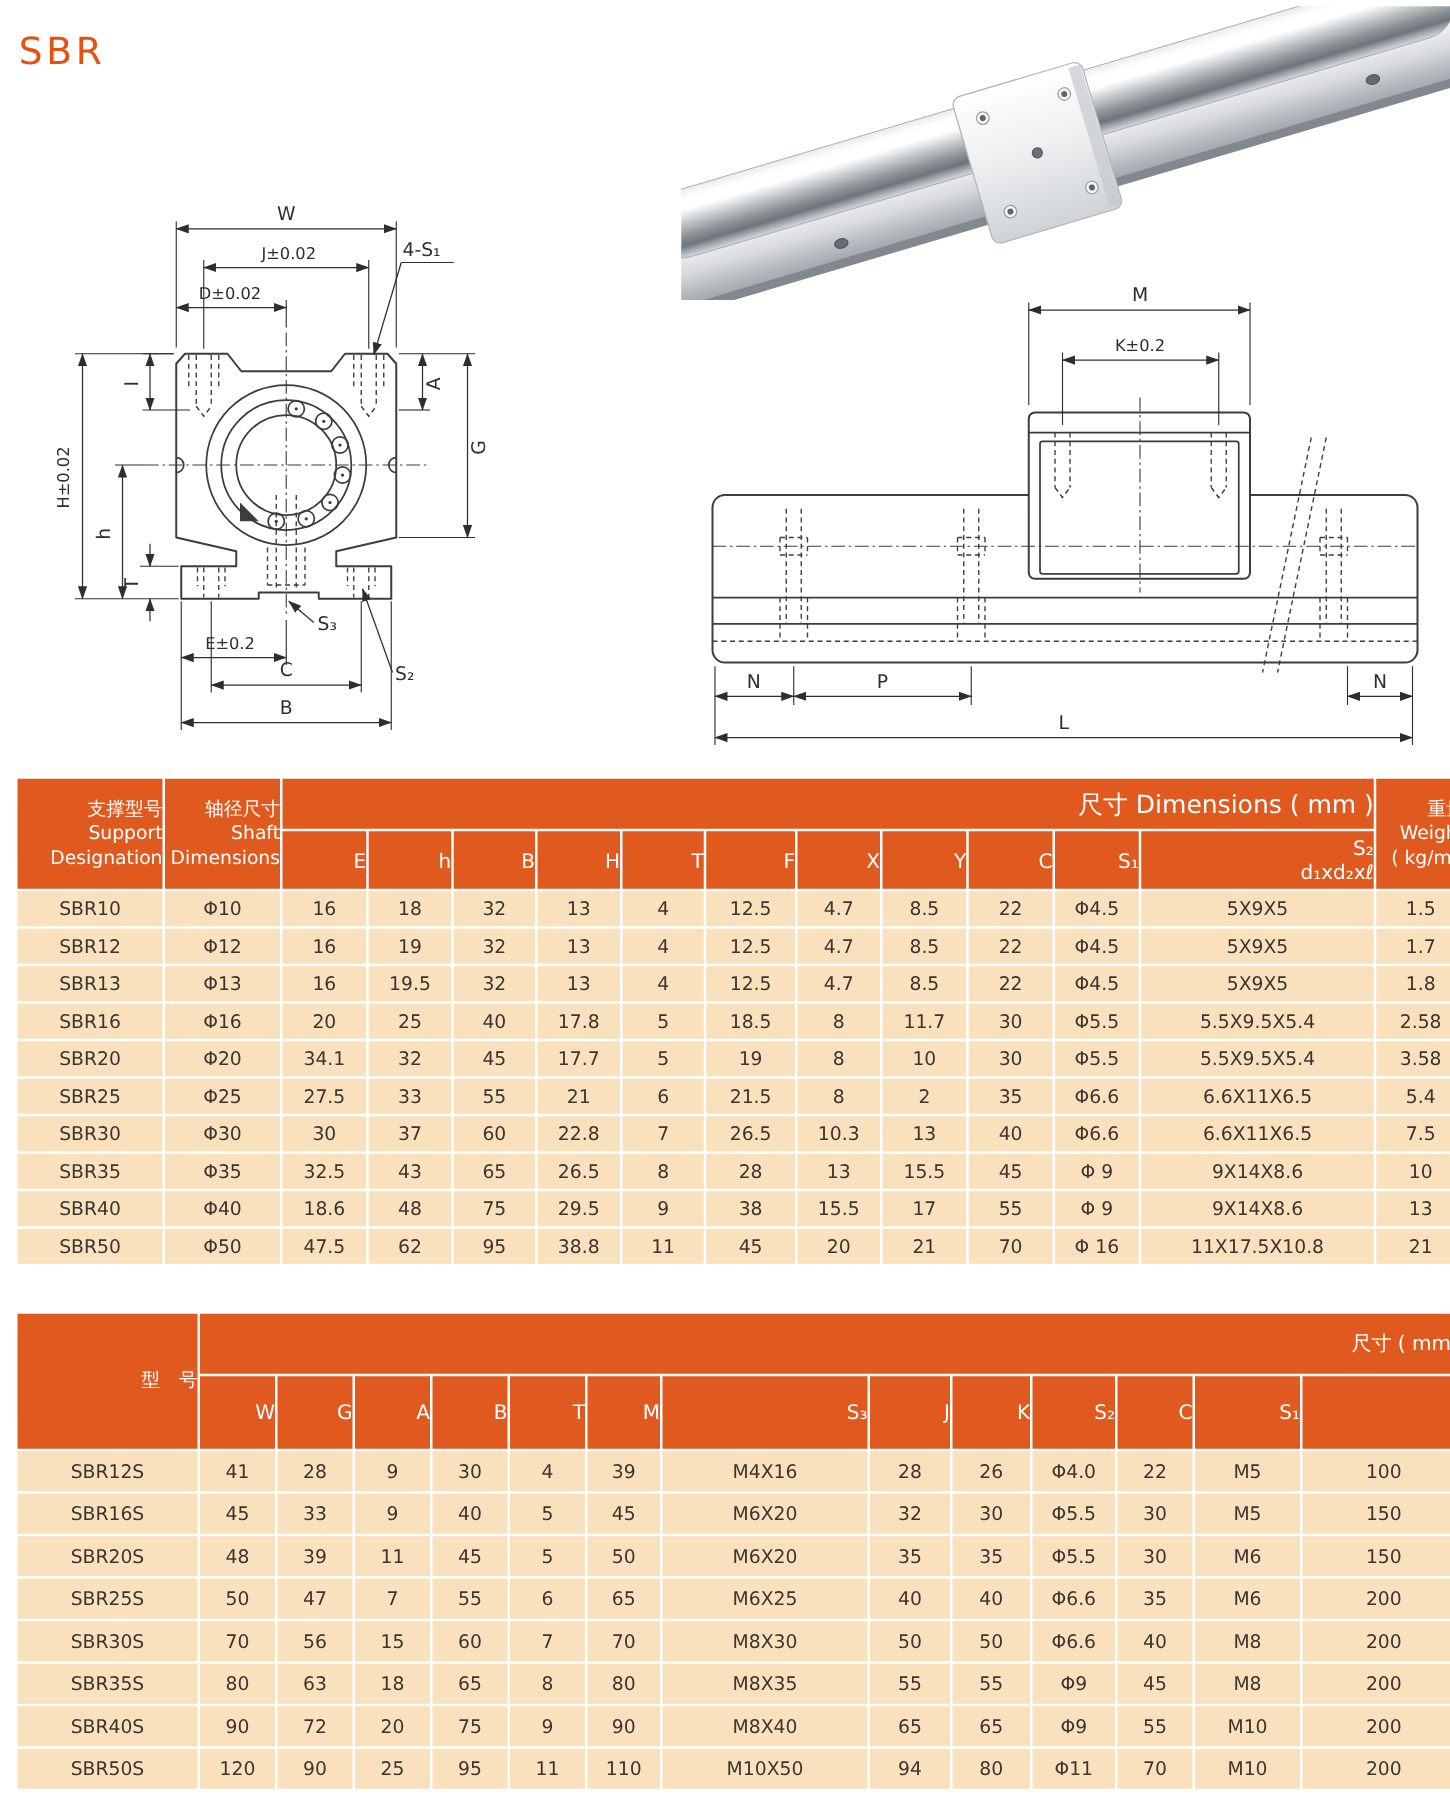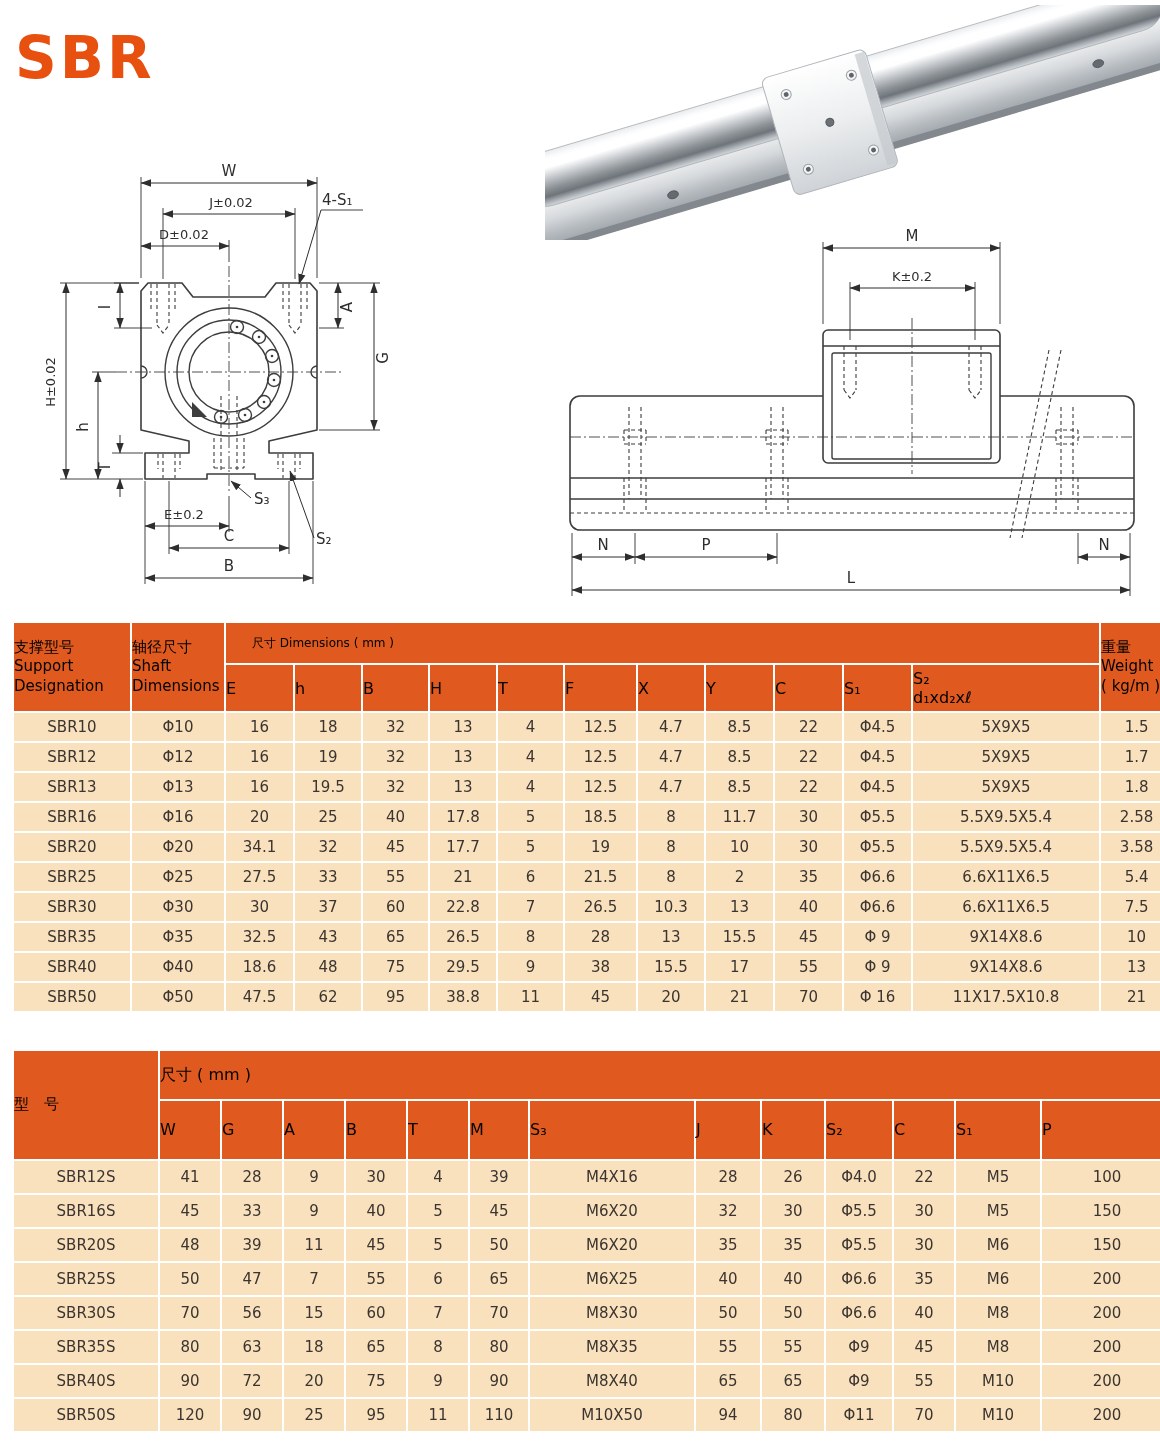--- a/index.html
+++ b/index.html
@@ -3,38 +3,38 @@
 <meta charset="utf-8">
 <style>
   html,body{margin:0;padding:0;}
   body{
     width:1160px;height:1448px;background:#ffffff;position:relative;
     font-family:"DejaVu Sans","Liberation Sans",sans-serif;color:#3b3b3b;
     overflow:hidden;
   }
   .abs{position:absolute;}
   #page-title{
-    left:15px;top:24px;font-size:58px;font-weight:bold;color:#e8500f;letter-spacing:3px;
+    left:15px;top:24px;font-size:30px;font-weight:normal;color:#e8500f;letter-spacing:3px;
   }
   
   table{border-collapse:separate;border-spacing:2px;table-layout:fixed;}
   #t1{left:12px;top:621px;width:1136px;}
   #t2{left:12px;top:1049px;width:1136px;}
   th{
-    background:#e05a20;color:#000000;font-weight:normal;text-align:left;
+    background:#e05a20;color:#ffffff;font-weight:normal;text-align:right;
     vertical-align:middle;padding:0;white-space:pre-line;
   }
   td{
     background:#f8e1bc;color:#3b3430;text-align:center;vertical-align:middle;
     padding:0;font-size:15px;
   }
   #t1 td{height:28px;}
   #t2 td{height:32px;}
   .zh{font-size:15px;line-height:1.3;}
-  #t1 .span-h{height:40px;font-size:12px;padding-left:26px;}
+  #t1 .span-h{height:40px;font-size:20px;padding-left:26px;}
   #t1 .colh{height:46px;font-size:16px;}
   #t2 .span-h{height:48px;font-size:16px;}
   #t2 .colh{height:58px;font-size:16px;line-height:1.2;}
   
   .outline{fill:#ffffff;stroke:#3d3d3d;stroke-width:1.6;stroke-linejoin:round;}
   .thin{fill:none;stroke:#3d3d3d;stroke-width:1.4;}
   .cl{stroke:#3d3d3d;stroke-width:0.9;stroke-dasharray:11 3 2 3;fill:none;}
   .hd{stroke:#3d3d3d;stroke-width:1.1;stroke-dasharray:4 3;fill:none;}
   .dim{stroke:#2e2e2e;stroke-width:1;fill:none;}
   .ext{stroke:#2e2e2e;stroke-width:0.9;fill:none;}

